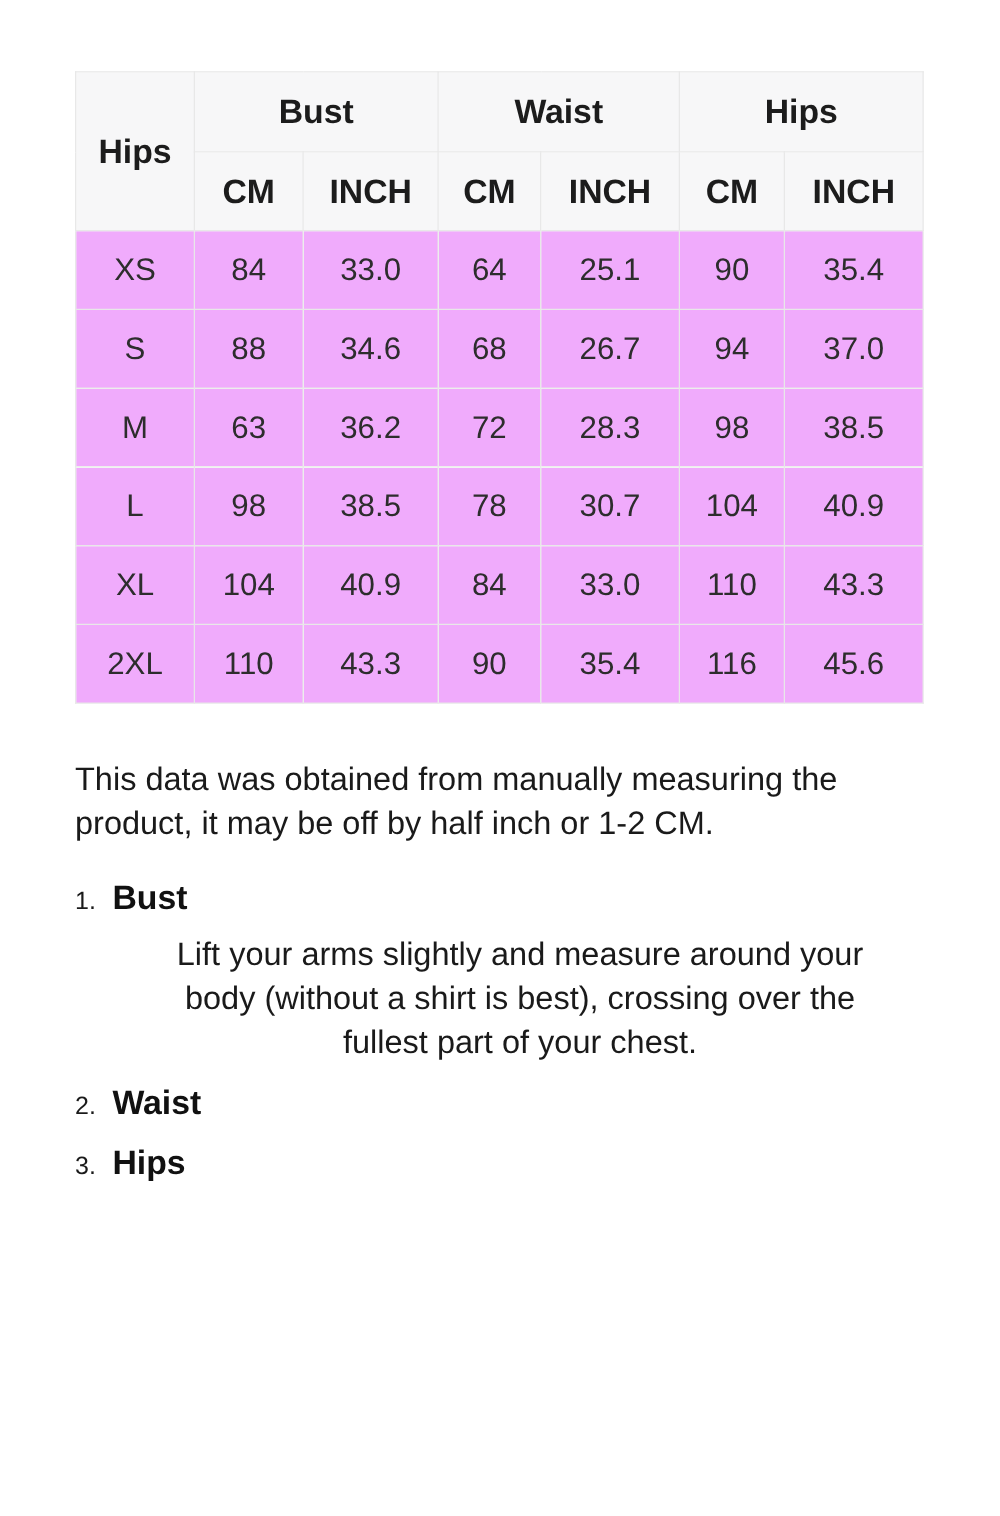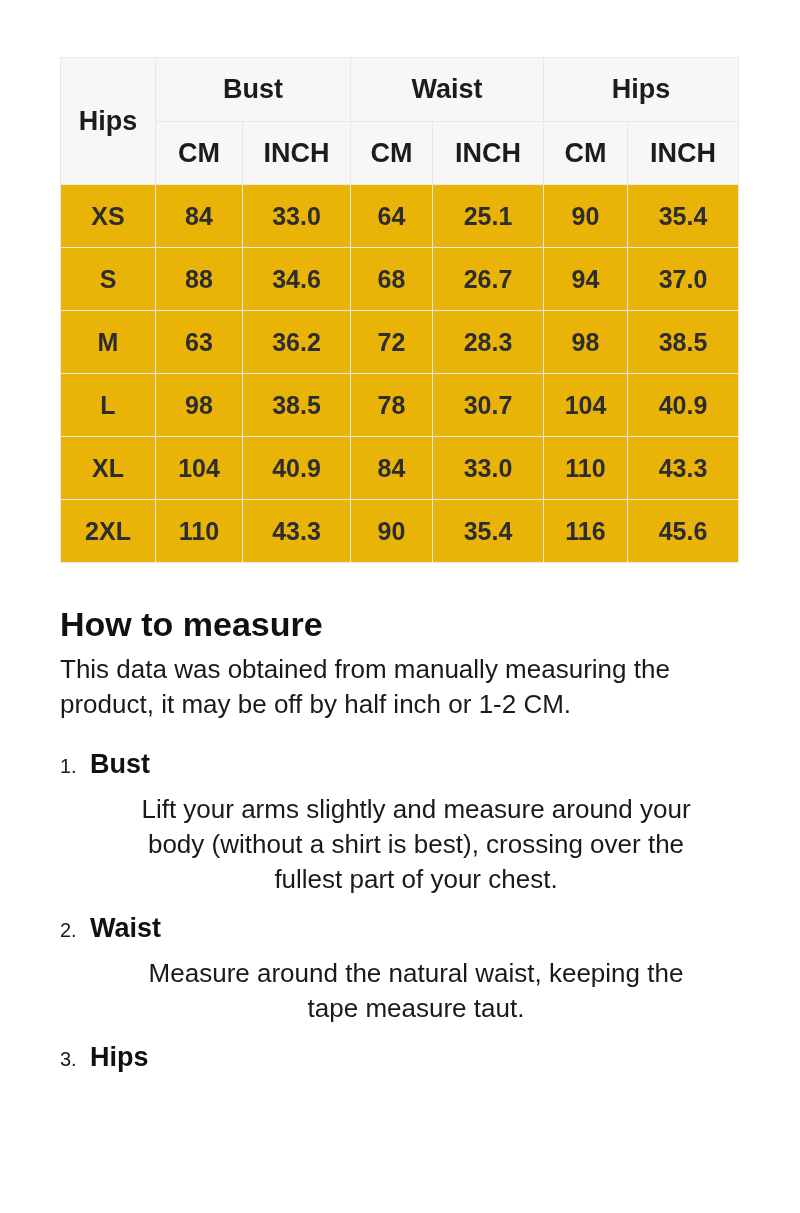--- a/index.html
+++ b/index.html
@@ -37,23 +37,23 @@
     background: #f7f7f8;
     font-weight: 700;
     font-size: 27px;
     color: #1c1c1c;
   }
   .size-chart thead tr.group-row { height: 64px; }
   .size-chart thead tr.unit-row  { height: 63px; }
   .size-chart tbody tr { height: 63px; }
   .size-chart tbody td {
     font-size: 25px;
-    font-weight: 700;
+    font-weight: 400;
     color: #2d2d2d;
-    background: #eab308;
+    background: #f0abfc;
   }
 
   
   .measure-section {
     margin-top: 43px;
     width: 682px;
   }
   .measure-title {
     margin: 0;
     font-size: 34px;
@@ -183,41 +183,38 @@
         <td>43.3</td>
         <td>90</td>
         <td>35.4</td>
         <td>116</td>
         <td>45.6</td>
       </tr>
     </tbody>
   </table>
 
   <div class="measure-section">
-    <h2 class="measure-title">How to measure</h2>
     <p class="measure-intro">This data was obtained from manually measuring the
 product, it may be off by half inch or 1-2 CM.</p>
 
     <ol class="steps">
       <li class="step">
         <div class="step-heading">
           <span class="step-num">1.</span>
           <span class="step-term">Bust</span>
         </div>
         <p class="step-desc">Lift your arms slightly and measure around your
 body (without a shirt is best), crossing over the
 fullest part of your chest.</p>
       </li>
       <li class="step">
         <div class="step-heading">
           <span class="step-num">2.</span>
           <span class="step-term">Waist</span>
         </div>
-        <p class="step-desc">Measure around the natural waist, keeping the
-tape measure taut.</p>
       </li>
       <li class="step">
         <div class="step-heading">
           <span class="step-num">3.</span>
           <span class="step-term">Hips</span>
         </div>
       </li>
     </ol>
   </div>
 

